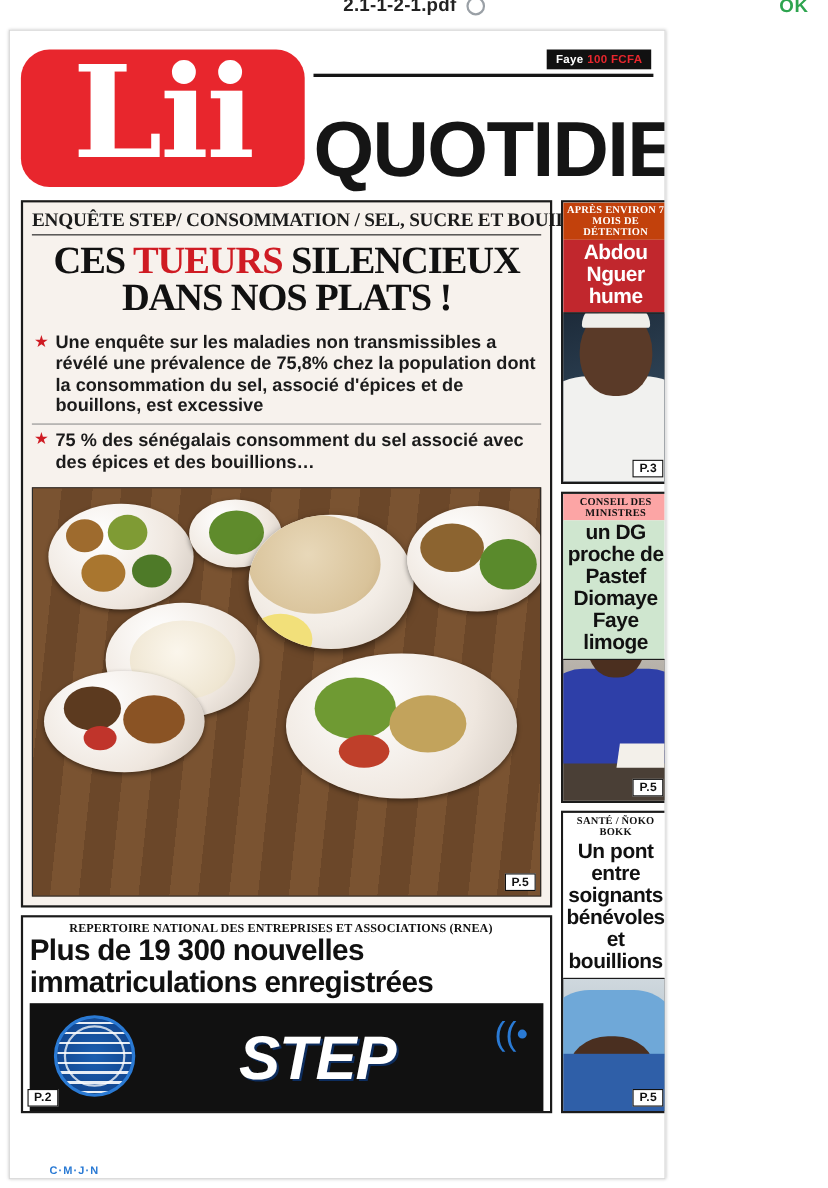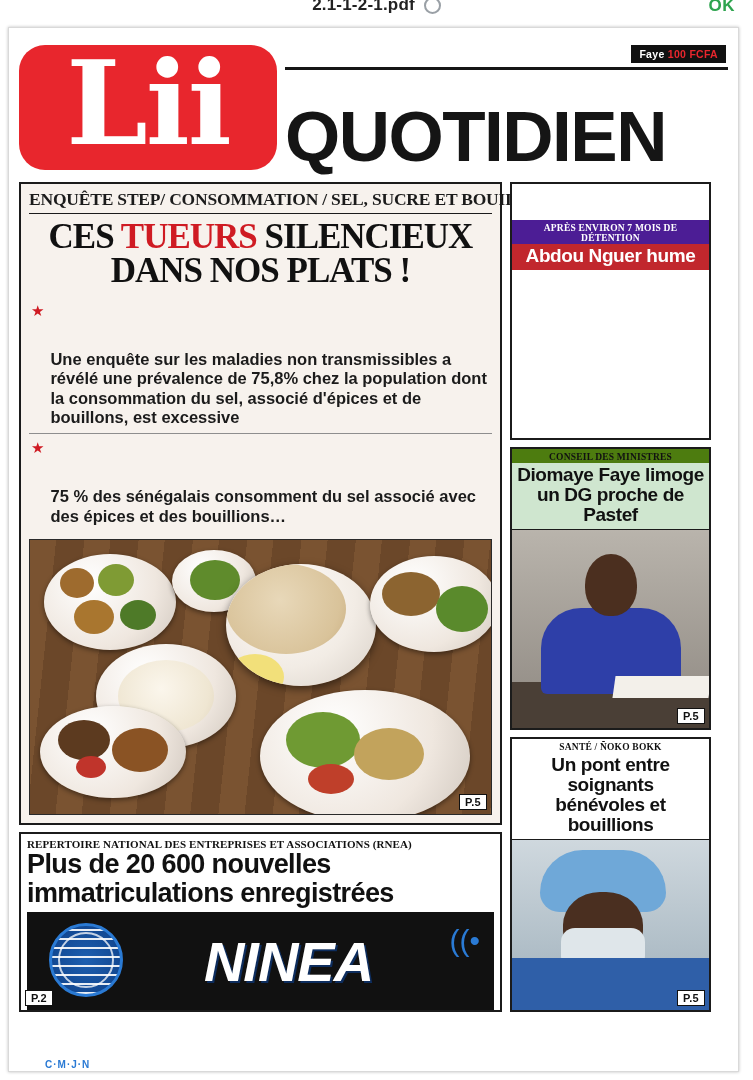--- a/index.html
+++ b/index.html
@@ -43,21 +43,21 @@
     font-size: 17px;
     font-weight: 700;
     color: #2ea44f;
     letter-spacing: .5px;
   }
 
   
   .sheet {
     position: relative;
     margin: 5px 8px 0 8px;
-    width: 731px;
+    width: 597px;
     height: 1045px;
     background: #ffffff;
     border: 1px solid #d9d9d9;
     box-shadow: 0 0 3px rgba(0,0,0,.25);
     padding: 12px 10px 6px 10px;
     overflow: hidden;
   }
 
   
   .masthead {
@@ -190,21 +190,20 @@
     line-height: 1.05;
     flex: none;
     transform: translateY(1px);
   }
   .bullet-text {
     font-family: "Liberation Sans", sans-serif;
     font-size: 16.5px;
     font-weight: 700;
     line-height: 1.18;
     color: #1b1b1b;
-    margin-top: 48px;
   }
   .lead-photo {
     margin-top: 7px;
     flex: 1;
     position: relative;
     border: 1px solid #2a2a2a;
     overflow: hidden;
     background: #6d4a2f;
   }
   .pagetag {
@@ -249,20 +248,21 @@
     padding: 4px 6px 6px 6px;
     height: 180px;
     position: relative;
   }
   .ad-kicker {
     font-family: "Liberation Serif", serif;
     font-size: 11px;
     font-weight: 700;
     color: #111;
     letter-spacing: .1px;
+    margin-left: 36px;
   }
   .ad-head {
     font-family: "Liberation Sans", sans-serif;
     font-weight: 700;
     font-size: 27px;
     line-height: 1.02;
     color: #111;
     margin-top: 1px;
     letter-spacing: -.6px;
   }
@@ -330,24 +330,24 @@
   .card-title {
     font-family: "Liberation Sans", sans-serif;
     font-weight: 700;
     font-size: 19px;
     line-height: 1.05;
     text-align: center;
     padding: 2px 3px 4px 3px;
     letter-spacing: -.4px;
   }
   .card-1 { flex: none; height: 258px; }
-  .card-1 .card-kicker { background: #4c1d95; color: #ffffff; margin-top: 36px; }
+  .card-1 .card-kicker { background: #c2410c; color: #ffffff; }
   .card-1 .card-title { background: #c1272d; color: #ffffff; }
   .card-2 { flex: none; height: 283px; }
-  .card-2 .card-kicker { background: #4d7c0f; color: #111; }
+  .card-2 .card-kicker { background: #fca5a5; color: #111; }
   .card-2 .card-title { background: #cfe6cf; color: #111; }
   .card-3 { flex: 1; }
   .card-3 .card-kicker { background: #ffffff; color: #111; }
   .card-3 .card-title { background: #ffffff; color: #111; }
   .card-photo {
     flex: 1;
     position: relative;
     overflow: hidden;
     border-top: 1px solid #1b1b1b;
     background: #2a2a2a;
@@ -476,45 +476,52 @@
             <div class="food" style="left:94px; top:38px; width:70px; height:52px; background:#c2a35c;"></div>
             <div class="food" style="left:48px; top:74px; width:46px; height:30px; background:#bf3f2a;"></div>
           </div>
 
           <div class="pagetag">P.5</div>
         </div>
       </div>
 
       <div class="ad">
         <div class="ad-kicker">REPERTOIRE NATIONAL DES ENTREPRISES ET ASSOCIATIONS (RNEA)</div>
-        <div class="ad-head">Plus de 20 600 nouvelles</div>
+        <div class="ad-head">Plus de 19 300 nouvelles</div>
         <div class="ad-head">immatriculations enregistrées</div>
         <div class="ninea-box">
           <div class="ninea-globe"></div>
-          <div class="ninea-word">NINEA</div>
+          <div class="ninea-word">STEP</div>
           <div class="ninea-wifi">((•</div>
         </div>
         <div class="pagetag" style="left:4px; right:auto; bottom:4px;margin-top:12px;">P.2</div>
       </div>
     </div>
 
     <div class="col-right">
 
       <div class="card card-1">
         <div class="card-kicker">APRÈS ENVIRON  7 MOIS DE DÉTENTION</div>
         <div class="card-title">
           <div>Abdou Nguer hume</div>
         </div>
+        <div class="card-photo">
+          <div class="p1-bg"></div>
+          <div class="p1-body"></div>
+          <div class="p1-head"></div>
+          <div class="p1-cap"></div>
+          <div class="pagetag">P.3</div>
+        </div>
       </div>
 
       <div class="card card-2">
         <div class="card-kicker">CONSEIL DES MINISTRES</div>
         <div class="card-title">
+          <div>un DG proche de Pastef</div>
           <div>Diomaye Faye limoge</div>
-          <div>un DG proche de Pastef</div>
         </div>
         <div class="card-photo">
           <div class="p2-bg"></div>
           <div class="p2-desk"></div>
           <div class="p2-body"></div>
           <div class="p2-head"></div>
           <div class="p2-paper"></div>
           <div class="pagetag">P.5</div>
         </div>
       </div>

